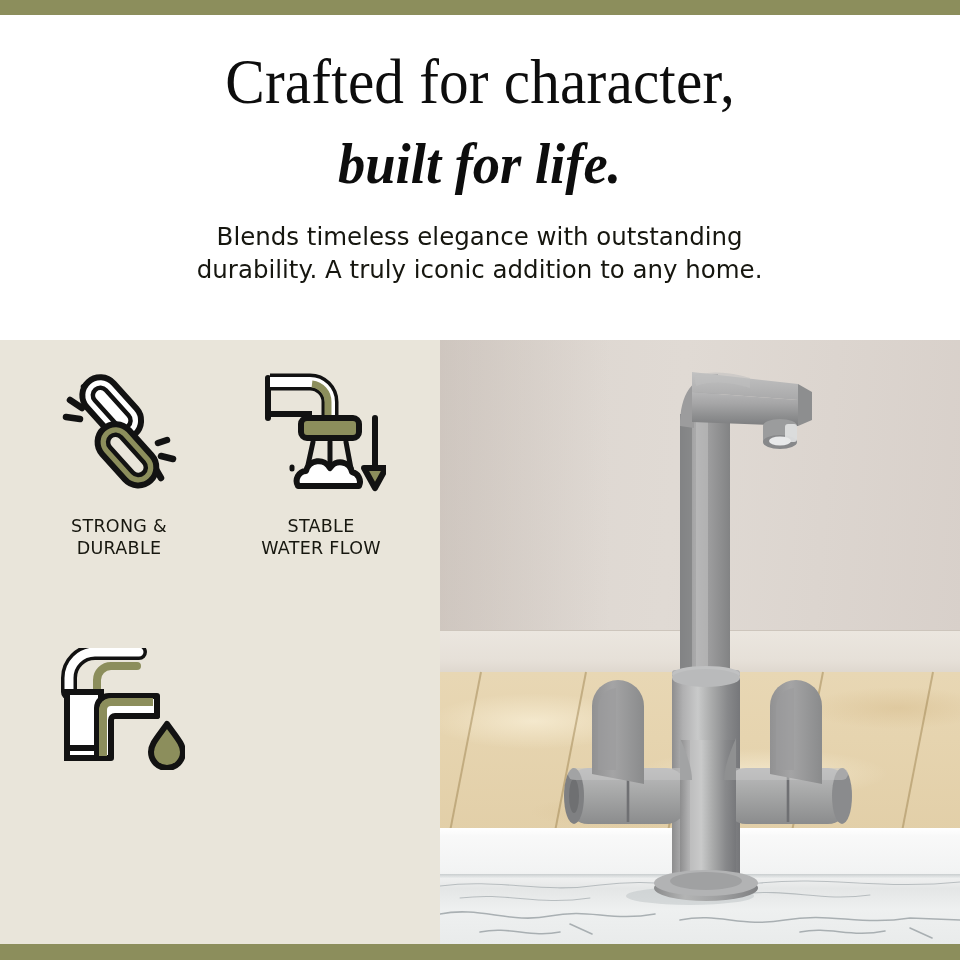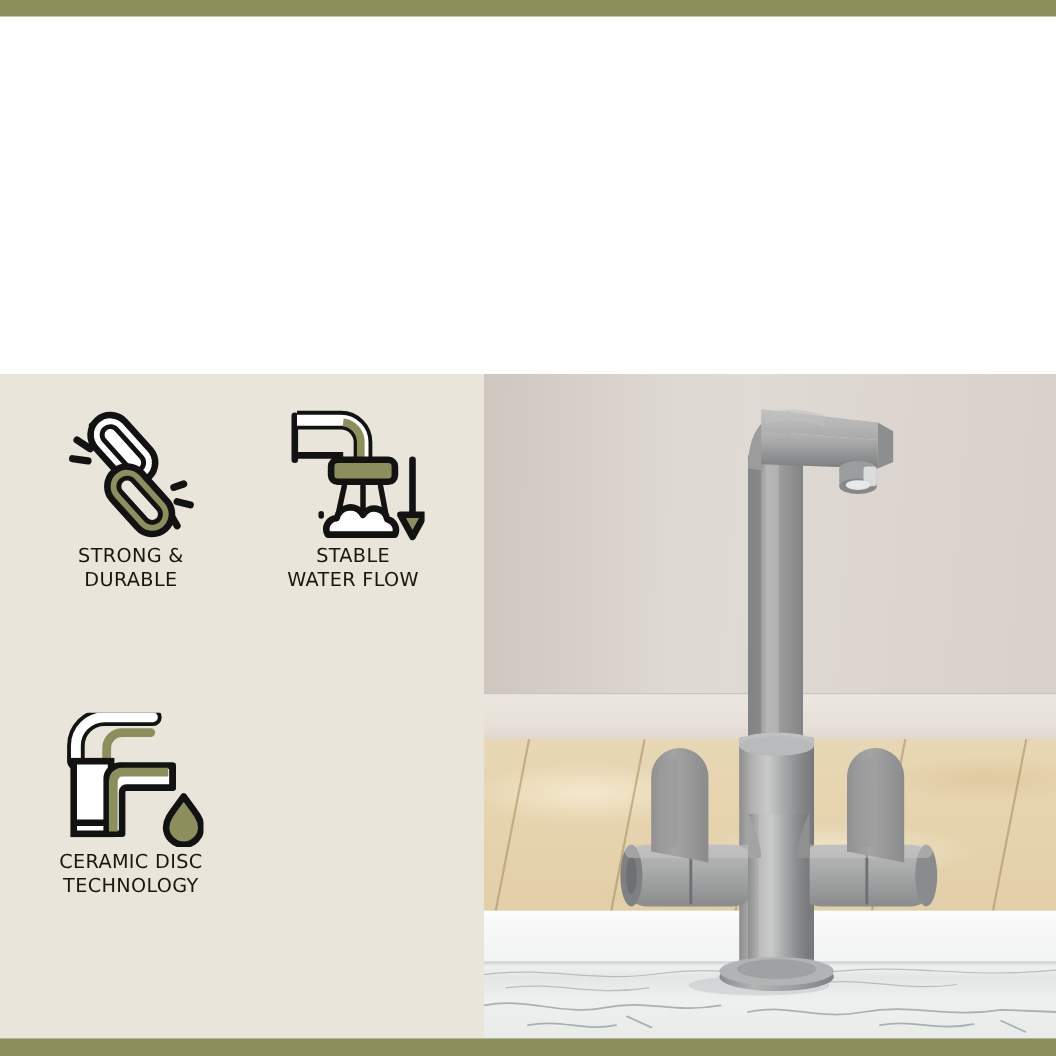--- a/index.html
+++ b/index.html
@@ -71,21 +71,21 @@
     padding:26px 18px 22px 18px;
   }
   .feature{
     display:flex;flex-direction:column;
     align-items:center;justify-content:flex-start;
   }
   .feature .ico{
     height:130px;display:flex;align-items:center;justify-content:center;
   }
   .feature .flabel{
-    margin-top:0;
+    margin-top:20px;
     font-family:"DejaVu Sans", sans-serif;
     font-size:17.5px;line-height:1.24;
     letter-spacing:.3px;
     color:#17170f;text-align:center;
     text-transform:uppercase;
   }
   .feature .flabel span{display:block;}
   
   .photo{
     width:520px;height:604px;position:relative;overflow:hidden;
@@ -140,20 +140,28 @@
   
   .faucet{position:absolute;left:0;top:0;width:520px;height:604px;}
 </style>
 </head>
 <body>
 
 <div class="poster">
 
   <div class="bar-top"></div>
 
+  <div class="header">
+    <div class="headline1">Crafted for character,</div>
+    <div class="headline2">built for life.</div>
+    <div class="subcopy">
+      <span>Blends timeless elegance with outstanding</span>
+      <span>durability. A truly iconic addition to any home.</span>
+    </div>
+  </div>
 
   <div class="body-split">
 
     <div class="features">
 
       <div class="feature">
         <div class="ico">
           <svg width="128" height="122" viewBox="0 0 128 122">
             <g fill="none" stroke="#121212" stroke-width="6.5" stroke-linecap="round">
 
@@ -228,24 +236,20 @@
 
             <rect x="14" y="44" width="34" height="66" fill="#ffffff" stroke="#121212" stroke-width="6"></rect>
             <line x1="14" y1="100" x2="48" y2="100" stroke="#121212" stroke-width="6"></line>
 
             <path d="M44 110 V60 a12 12 0 0 1 12 -12 H104 V68 H62 a4 4 0 0 0 -4 4 V110 Z" fill="#ffffff" stroke="#121212" stroke-width="6" stroke-linejoin="round"></path>
             <path d="M50 108 V62 a8 8 0 0 1 8 -8 H100" fill="none" stroke="#8c8e5c" stroke-width="8" stroke-linejoin="round"></path>
             <line x1="104" y1="50" x2="104" y2="68" stroke="#121212" stroke-width="6" stroke-linecap="round"></line>
 
             <path d="M114 76 C124 90 130 96 130 104 a16 16 0 0 1 -32 0 c0 -8 6 -14 16 -28 Z" fill="#8c8e5c" stroke="#121212" stroke-width="6" stroke-linejoin="round"></path>
           </svg>
-        </div>
-        <div class="flabel">
-          <span>CERAMIC DISC</span>
-          <span>TECHNOLOGY</span>
         </div>
       </div>
 
     </div>
 
     <div class="photo">
 
       <div class="wall"></div>
       <div class="wall-shadow"></div>
       <div class="skirting"></div>

